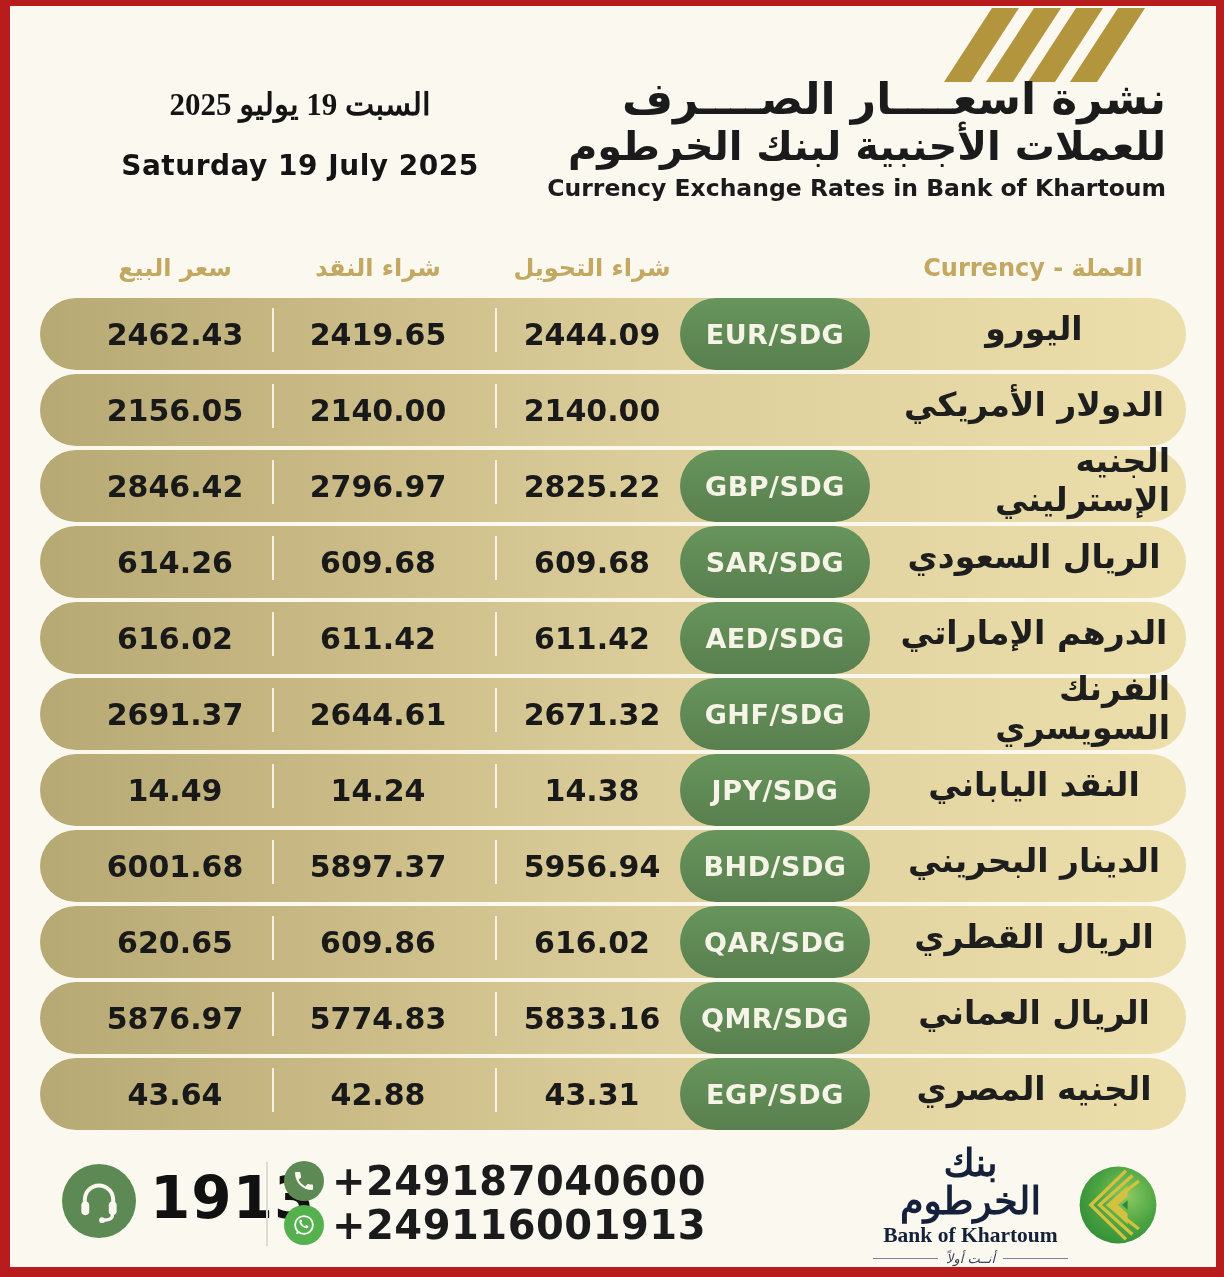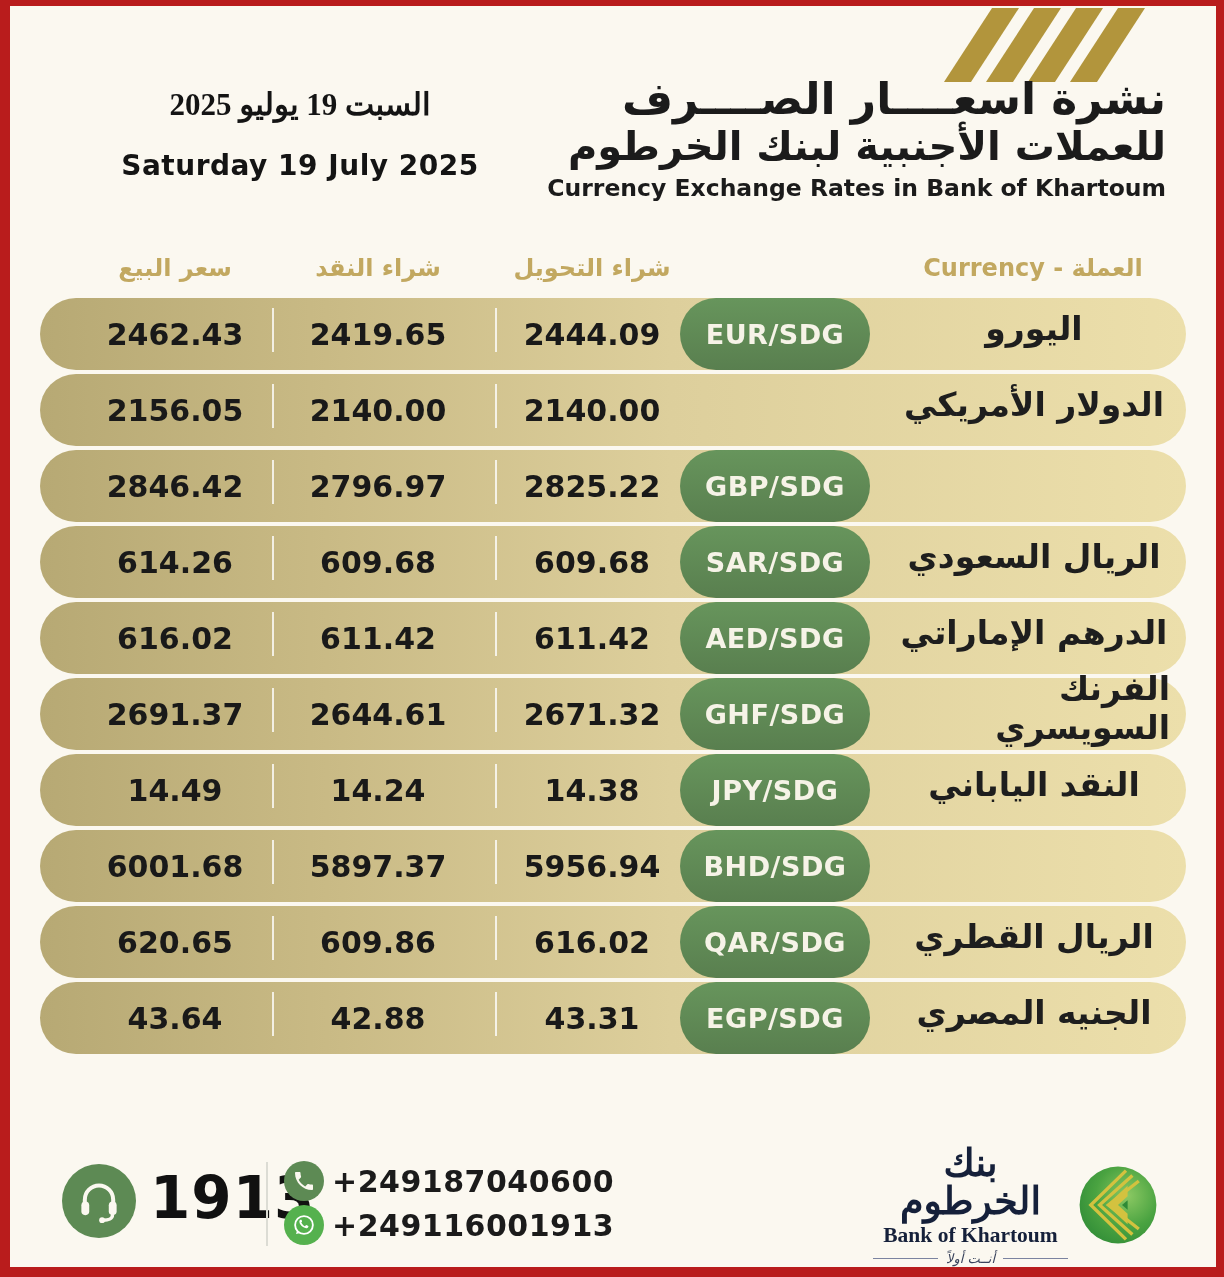--- a/index.html
+++ b/index.html
@@ -69,21 +69,21 @@
   
   .hotline-icon { position:absolute; left:52px; top:1158px; width:74px; height:74px; border-radius:50%;
     background:#5d8a54; display:flex; align-items:center; justify-content:center; }
   .hotline-num { position:absolute; left:140px; top:1158px; font-size:58px; font-weight:700; color:#111; letter-spacing:1px; }
   .footer-divider { position:absolute; left:256px; top:1156px; width:2px; height:84px; background:#dcdcd4; }
   .contacts { position:absolute; left:274px; top:1153px; }
   .contact-line { display:flex; align-items:center; gap:8px; height:44px; }
   .contact-icon { width:40px; height:40px; border-radius:50%; display:flex; align-items:center; justify-content:center; flex:0 0 40px; }
   .contact-icon.call { background:#5d8a54; }
   .contact-icon.wa { background:#55b14e; }
-  .contact-num { font-size:30px; font-weight:700; color:#1b1b1b; letter-spacing:0.5px; }
+  .contact-num { font-size:40px; font-weight:700; color:#1b1b1b; letter-spacing:0.5px; }
 
   .logo { position:absolute; right:58px; top:1138px; display:flex; align-items:center; gap:10px; }
   .logo-text { width:195px; text-align:center; color:#15203a; }
   .logo-ar { direction:rtl; font-size:38px; font-weight:700; font-family:"DejaVu Serif","Liberation Serif",serif; line-height:1; }
   .logo-en { font-family:"Liberation Serif","DejaVu Serif",serif; font-weight:700; font-size:21.5px; margin-top:3px; white-space:nowrap; }
   .logo-tagline { display:flex; align-items:center; gap:8px; margin-top:3px; color:#3a435c;font-style:italic; }
   .logo-tagline .line { flex:1; height:1px; background:#7b83a0; }
   .logo-tagline .tg { font-size:13px; direction:rtl; white-space:nowrap; }
 </style>
 </head>
@@ -137,20 +137,21 @@
     <div class="name">الدولار الأمريكي</div>
   </div>
 
   <div class="row">
     <div class="cell sell">2846.42</div>
     <div class="sep s1"></div>
     <div class="cell cash">2796.97</div>
     <div class="sep s2"></div>
     <div class="cell transfer">2825.22</div>
     <div class="badge">GBP/SDG</div>
+    <div class="name">الجنيه الإسترليني</div>
   </div>
 
   <div class="row">
     <div class="cell sell">614.26</div>
     <div class="sep s1"></div>
     <div class="cell cash">609.68</div>
     <div class="sep s2"></div>
     <div class="cell transfer">609.68</div>
     <div class="badge">SAR/SDG</div>
     <div class="name">الريال السعودي</div>
@@ -186,32 +187,42 @@
     <div class="name">النقد الياباني</div>
   </div>
 
   <div class="row">
     <div class="cell sell">6001.68</div>
     <div class="sep s1"></div>
     <div class="cell cash">5897.37</div>
     <div class="sep s2"></div>
     <div class="cell transfer">5956.94</div>
     <div class="badge">BHD/SDG</div>
+    <div class="name">الدينار البحريني</div>
   </div>
 
   <div class="row">
     <div class="cell sell">620.65</div>
     <div class="sep s1"></div>
     <div class="cell cash">609.86</div>
     <div class="sep s2"></div>
     <div class="cell transfer">616.02</div>
     <div class="badge">QAR/SDG</div>
     <div class="name">الريال القطري</div>
   </div>
 
+  <div class="row">
+    <div class="cell sell">5876.97</div>
+    <div class="sep s1"></div>
+    <div class="cell cash">5774.83</div>
+    <div class="sep s2"></div>
+    <div class="cell transfer">5833.16</div>
+    <div class="badge">QMR/SDG</div>
+    <div class="name">الريال العماني</div>
+  </div>
 
   <div class="row">
     <div class="cell sell">43.64</div>
     <div class="sep s1"></div>
     <div class="cell cash">42.88</div>
     <div class="sep s2"></div>
     <div class="cell transfer">43.31</div>
     <div class="badge">EGP/SDG</div>
     <div class="name">الجنيه المصري</div>
   </div>

